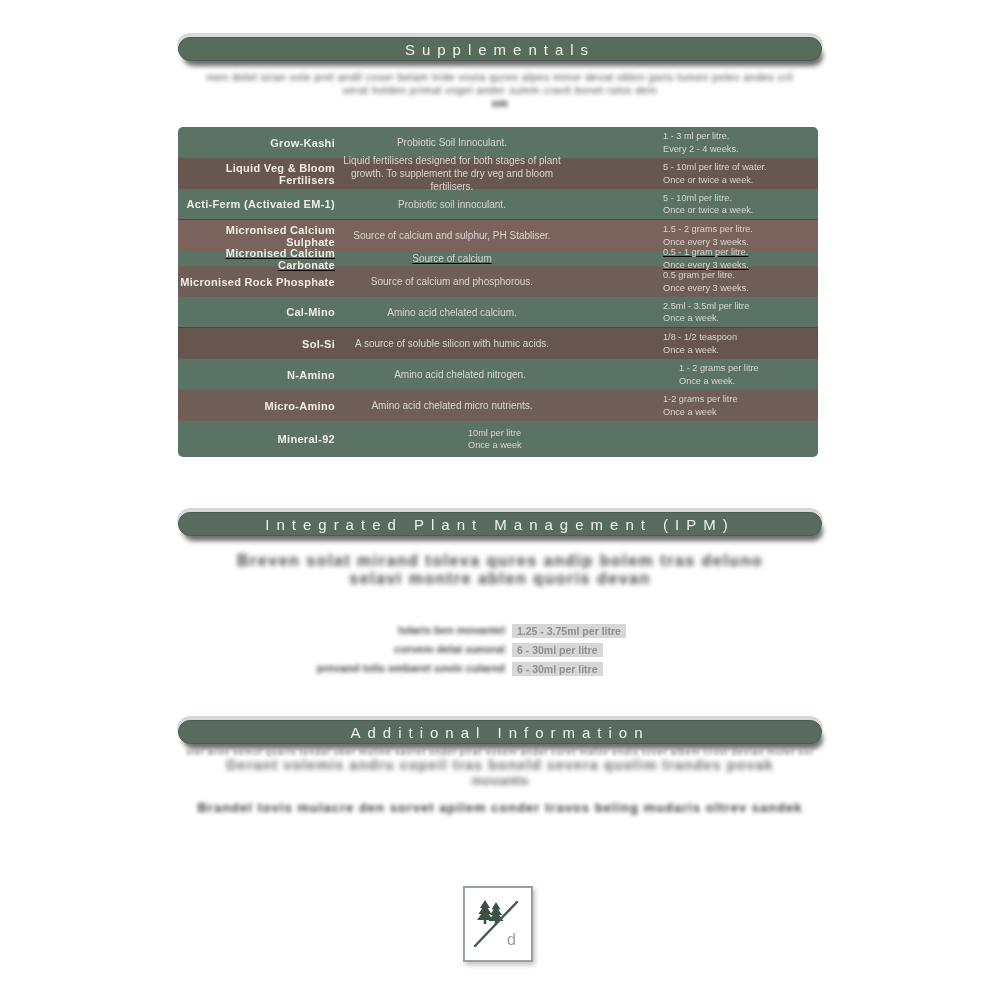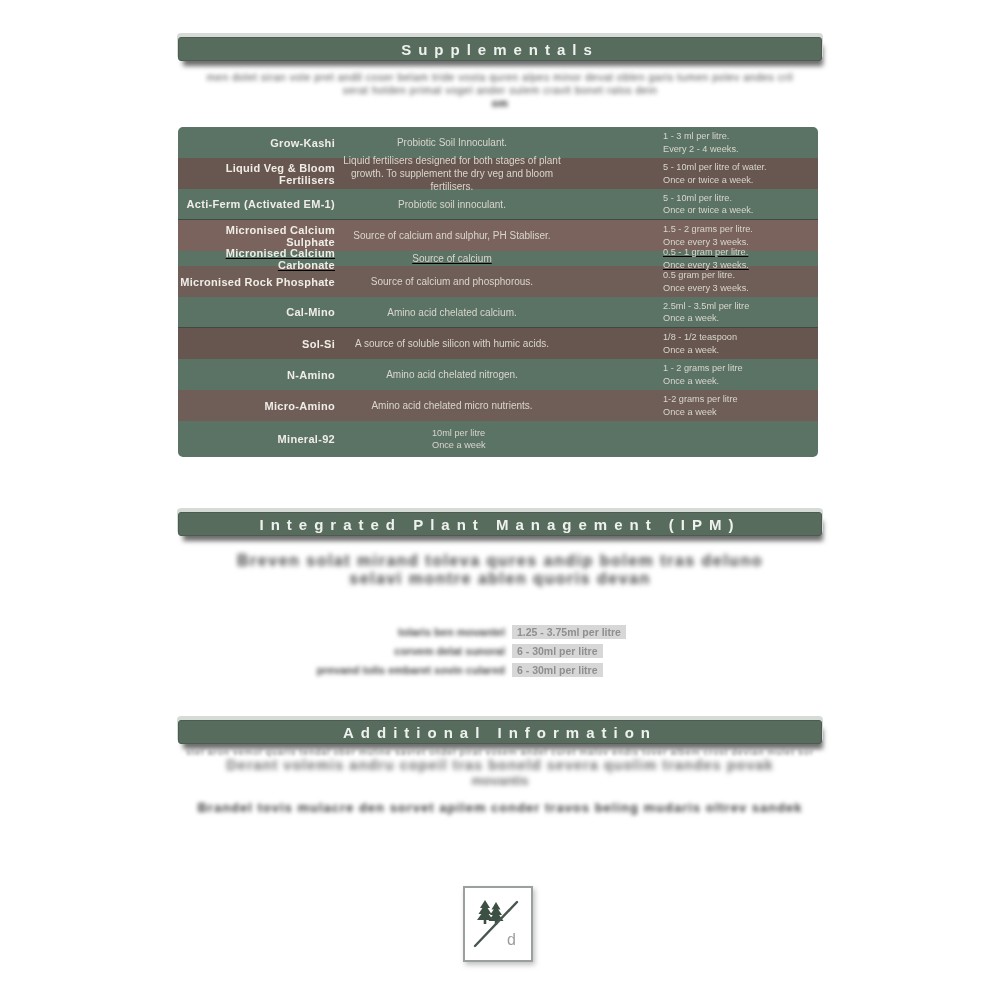--- a/index.html
+++ b/index.html
@@ -1,23 +1,23 @@
 <!DOCTYPE html>
 <html><head>
 <meta charset="utf-8">
 <style>
   html,body{margin:0;padding:0;background:#ffffff;}
   .page{position:relative;width:1000px;height:1000px;background:#ffffff;overflow:hidden;
         font-family:"Liberation Sans",sans-serif;}
 
   
-  .pill{position:absolute;left:178px;width:644px;height:24px;border-radius:3px;
+  .pill{position:absolute;left:178px;width:644px;height:24px;border-radius:12px;
         background:#586c5e;border:1px solid #4c5c52;
         box-shadow:0 -3px 0 1px #d7dbd7, 3px 7px 5px -2px rgba(45,45,45,0.7);
-        display:flex;align-items:center;justify-content:center;box-sizing:border-box;font-weight:bold;}
+        display:flex;align-items:center;justify-content:center;box-sizing:border-box;}
   .pill span{color:#eef2ee;font-size:15px;letter-spacing:7px;white-space:nowrap;}
 
   
   .blur1{filter:blur(1.6px);}
   .blur2{filter:blur(2.3px);}
   .blur3{filter:blur(2.9px);}
   .intro{position:absolute;left:180px;width:640px;text-align:center;color:#4f4f4f;
          font-size:10.5px;letter-spacing:.5px;line-height:1.25;}
   .redacted{position:absolute;left:180px;width:640px;text-align:center;color:#454545;
             font-weight:bold;font-size:16px;letter-spacing:1.5px;line-height:1.1;}
@@ -32,21 +32,21 @@
   .trow{display:flex;align-items:center;box-sizing:border-box;}
   .c-name{flex:0 0 157px;text-align:right;color:#f0ede7;font-size:11px;font-weight:600;
           letter-spacing:.3px;}
   .c-desc{flex:0 0 228px;margin-left:3px;text-align:center;color:#d9d6ce;font-size:10px;
           line-height:1.3;}
   .c-dose{flex:0 0 150px;margin-left:97px;text-align:left;color:#d9d6ce;font-size:9.2px;
           line-height:1.35;}
 
   
   .ipm-items{position:absolute;left:180px;top:624px;width:640px;}
-  .ipm-row{display:flex;align-items:center;margin-bottom:4px;height:15px;}
+  .ipm-row{display:flex;align-items:flex-start;margin-bottom:4px;height:15px;}
   .ipm-label{flex:0 0 325px;text-align:right;padding-right:7px;color:#474747;font-size:11px;
              font-weight:600;filter:blur(2.1px);white-space:nowrap;overflow:hidden;}
   .ipm-value{background:#d7d7d7;color:#8f8f8f;font-size:10.5px;font-weight:600;
              padding:1px 5px;white-space:nowrap;}
 
   
   .logo{position:absolute;left:463px;top:886px;width:70px;height:76px;background:#ffffff;
         border:2px solid #9aa09e;box-sizing:border-box;
         box-shadow:2px 3px 5px rgba(80,80,80,0.35);display:flex;align-items:center;justify-content:center;}
 </style>
@@ -123,37 +123,37 @@
         </div>
       </div>
       <div class="trow" style="background: rgb(102, 86, 79); height: 31px;">
         <div class="c-name">Sol-Si</div>
         <div class="c-desc">A source of soluble silicon with humic acids.</div>
         <div class="c-dose">
           <div>1/8 - 1/2 teaspoon</div>
           <div>Once a week.</div>
         </div>
       </div>
-      <div class="trow" style="background: rgb(91, 115, 100); height: 31px;">
+      <div class="trow" style="background: rgb(91, 115, 100); height: 31px; gap: 8px;">
         <div class="c-name">N-Amino</div>
         <div class="c-desc">Amino acid chelated nitrogen.</div>
         <div class="c-dose">
           <div>1 - 2 grams per litre</div>
           <div>Once a week.</div>
         </div>
       </div>
       <div class="trow" style="background: rgb(111, 94, 88); height: 31px;">
         <div class="c-name">Micro-Amino</div>
         <div class="c-desc">Amino acid chelated micro nutrients.</div>
         <div class="c-dose">
           <div>1-2 grams per litre</div>
           <div>Once a week</div>
         </div>
       </div>
-      <div class="trow" style="background: rgb(91, 115, 100); height: 36px;">
+      <div class="trow" style="background: rgb(91, 115, 100); height: 36px; gap: 36px;">
         <div class="c-name">Mineral-92</div>
         <div class="c-dose">
           <div>10ml per litre</div>
           <div>Once a week</div>
         </div>
       </div>
     </div>
 
   <div class="pill" style="top:512px;">
     <span>Integrated Plant Management (IPM)</span>

